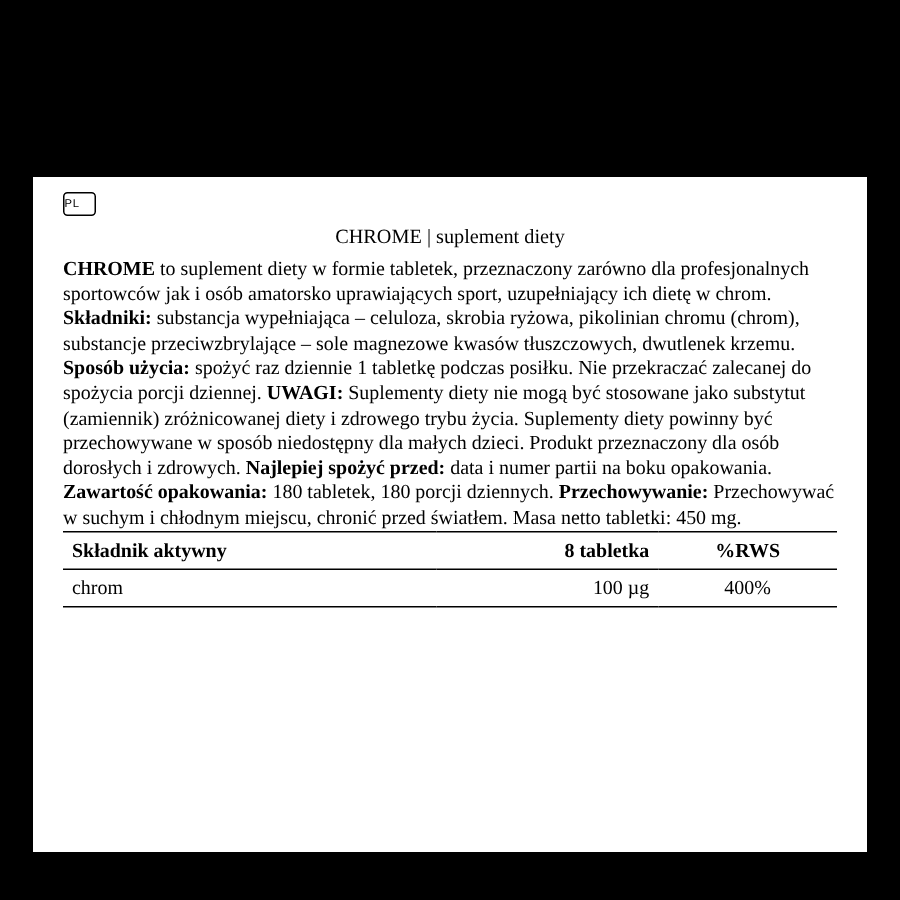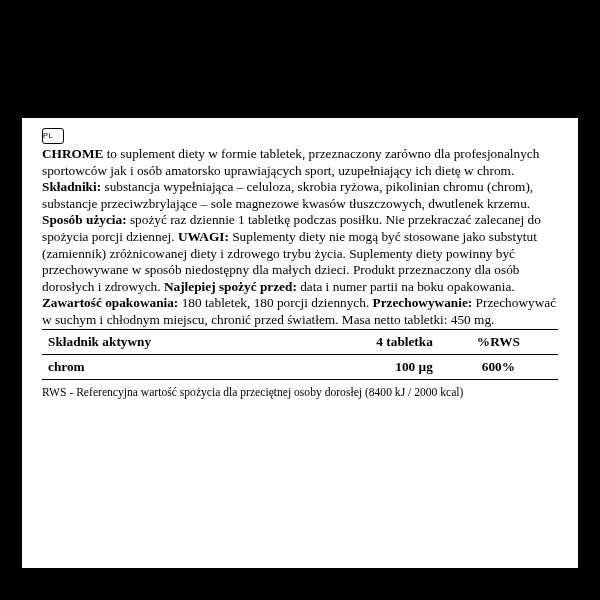--- a/index.html
+++ b/index.html
@@ -29,21 +29,21 @@
   }
   .pl-badge {
     width: 20px;
     height: 14px;
     border: 1px solid #000;
     border-radius: 3px;
     font-size: 7.5px;
     line-height: 14px;
     font-family: "Liberation Sans", sans-serif;
     letter-spacing: 0.5px;
-    margin-bottom: 2px;
+    margin-bottom: 19px;
   }
   .doc-title {
     text-align: center;
     font-size: 13.5px;
     font-family: "Liberation Serif", serif;
     margin-top: -13px;
     margin-bottom: 5px;
   }
   .body-text {
     font-size: 13.3px;
@@ -65,57 +65,57 @@
   table.nutri td {
     padding: 4px 6px;
   }
   table.nutri thead th {
     font-weight: bold;
     border-top: 1.5px solid #000;
     border-bottom: 1.5px solid #000;
   }
   table.nutri tbody td {
     border-bottom: 1.5px solid #000;
-    font-weight: bold;
+    font-weight: normal;
   }
   .col-name { text-align: left; }
   .col-dose { text-align: right; padding-right: 90px; }
   .col-rws  { text-align: center; }
   .footnote {
     font-size: 11.6px;
     margin-top: 6px;
     line-height: 14px;
   }
 </style>
 </head>
 <body>
 
 <div class="label-panel">
   <div class="inner">
 
     <div class="pl-badge">PL</div>
 
+    <div class="doc-title">CHROME | suplement diety</div>
 
     <div class="body-text"><b>CHROME</b><span> to suplement diety w formie tabletek, przeznaczony zarówno dla profesjonalnych sportowców jak i osób amatorsko uprawiających sport, uzupełniający ich dietę w chrom. </span><b>Składniki:</b><span> substancja wypełniająca – celuloza, skrobia ryżowa, pikolinian chromu (chrom), substancje przeciwzbrylające – sole magnezowe kwasów tłuszczowych, dwutlenek krzemu. </span><b>Sposób użycia:</b><span> spożyć raz dziennie 1 tabletkę podczas posiłku. Nie przekraczać zalecanej do spożycia porcji dziennej. </span><b>UWAGI:</b><span> Suplementy diety nie mogą być stosowane jako substytut (zamiennik) zróżnicowanej diety i zdrowego trybu życia. Suplementy diety powinny być przechowywane w sposób niedostępny dla małych dzieci. Produkt przeznaczony dla osób dorosłych i zdrowych. </span><b>Najlepiej spożyć przed:</b><span> data i numer partii na boku opakowania. </span><b>Zawartość opakowania:</b><span> 180 tabletek, 180 porcji dziennych. </span><b>Przechowywanie:</b><span> Przechowywać w suchym i chłodnym miejscu, chronić przed światłem. Masa netto tabletki: 450 mg.</span></div>
 
     <div class="table-wrap">
       <table class="nutri">
         <thead>
           <tr>
             <th class="col-name">Składnik aktywny</th>
-            <th class="col-dose">4 tabletka</th>
+            <th class="col-dose">8 tabletka</th>
             <th class="col-rws">%RWS</th>
           </tr>
         </thead>
         <tbody>
           <tr>
             <td class="col-name">chrom</td>
             <td class="col-dose">100 µg</td>
-            <td class="col-rws">600%</td>
+            <td class="col-rws">400%</td>
           </tr>
         </tbody>
       </table>
     </div>
 
-    <div class="footnote">RWS - Referencyjna wartość spożycia dla przeciętnej osoby dorosłej (8400 kJ / 2000 kcal)</div>
 
   </div>
 </div>
 
 </body></html>

